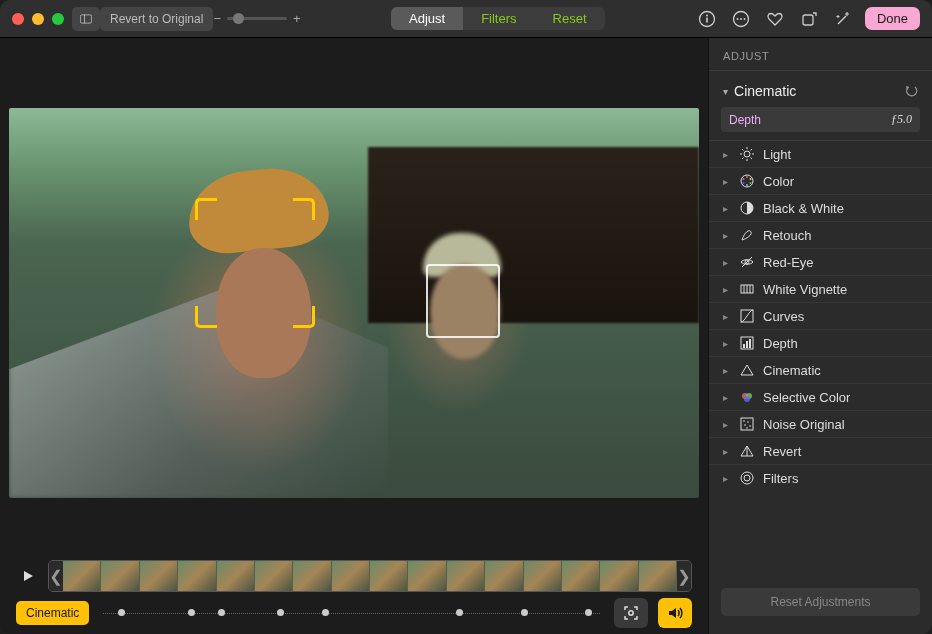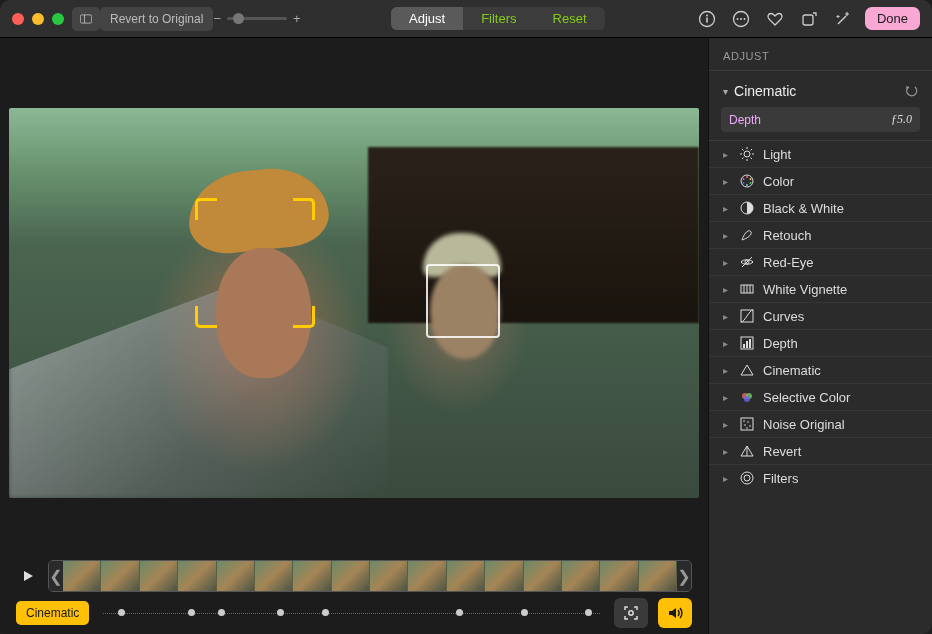--- a/index.html
+++ b/index.html
@@ -405,14 +405,17 @@
           <span class="chev">▸</span>
           <span class="aicon">
             <svg width="16" height="16" viewBox="0 0 16 16">
               <circle cx="8" cy="8" r="6" fill="none" stroke="#ddd"></circle>
               <circle cx="8" cy="8" r="3" fill="none" stroke="#ddd"></circle>
             </svg>
           </span>
           <span class="albl">Filters</span>
         </div>
       </div>
+    <div class="sb-footer">
+      <div class="reset-btn">Reset Adjustments</div>
+    </div>
   </div>
 </div>
 
 </body></html>

